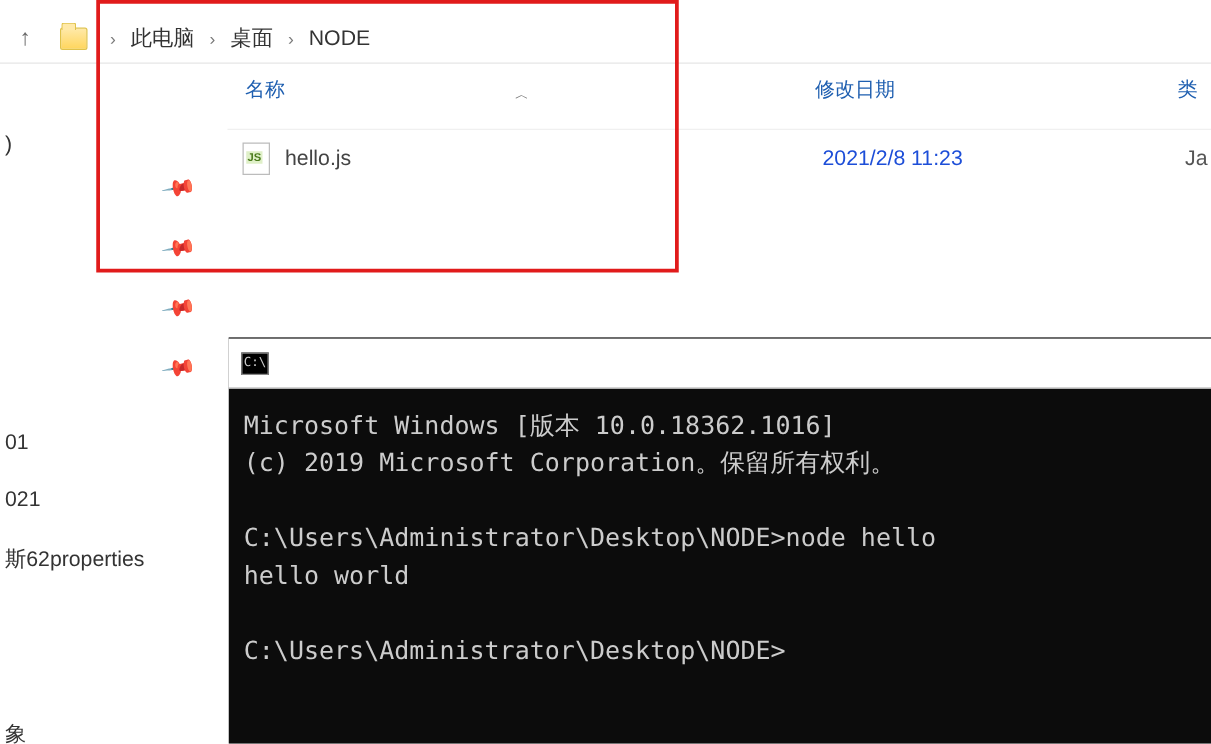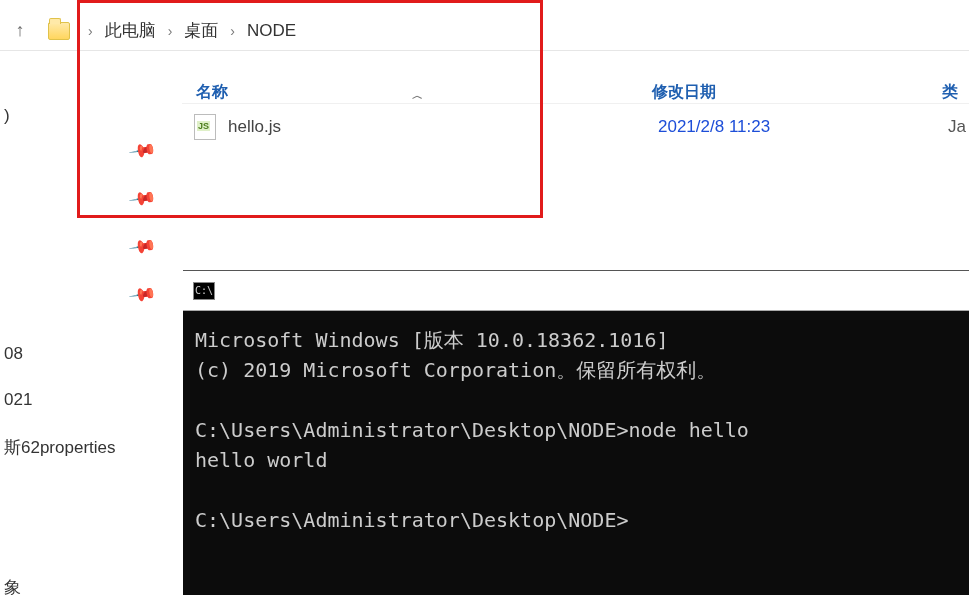--- a/index.html
+++ b/index.html
@@ -53,25 +53,24 @@
   
   .file-area {
     position: absolute;
     left: 182px; top: 62px;
     right: 0;
     height: 150px;
   }
   .columns {
     display: flex;
     height: 42px;
-    align-items: flex-end;
+    align-items: flex-start;
     border-bottom: 1px solid #f0f0f0;
     color: #1f5fb0;
     font-size: 16px;
-    font-weight: bold;
   }
   .col-name { width: 470px; padding-left: 14px; position:relative;}
   .sort-caret {
     position:absolute; left:230px; top:6px;
     font-size:11px; color:#777;
   }
   .col-date { width: 290px; }
   .col-type { flex:1; }
   .file-row {
     display: flex;
@@ -181,21 +180,21 @@
 </div>
 
 <div class="pin-col">
   <span class="pin">📌</span>
   <span class="pin">📌</span>
   <span class="pin">📌</span>
   <span class="pin">📌</span>
 </div>
 
 <div class="sidebar-frag" style="top:100px">)</div>
-<div class="sidebar-frag" style="top:338px">08</div>
+<div class="sidebar-frag" style="top:338px">01</div>
 <div class="sidebar-frag" style="top:384px">021</div>
 <div class="sidebar-frag" style="top:430px">斯62properties</div>
 <div class="sidebar-frag" style="top:570px">象</div>
 
 <div class="redbox" style="left:77px; top:0px; width:466px; height:218px;"></div>
 <div class="redbox" style="left:186px; top:404px; width:780px; height:104px;"></div>
 
 <div class="cmd-window">
   <div class="cmd-title">
     <span class="cmd-ico">C:\</span>

